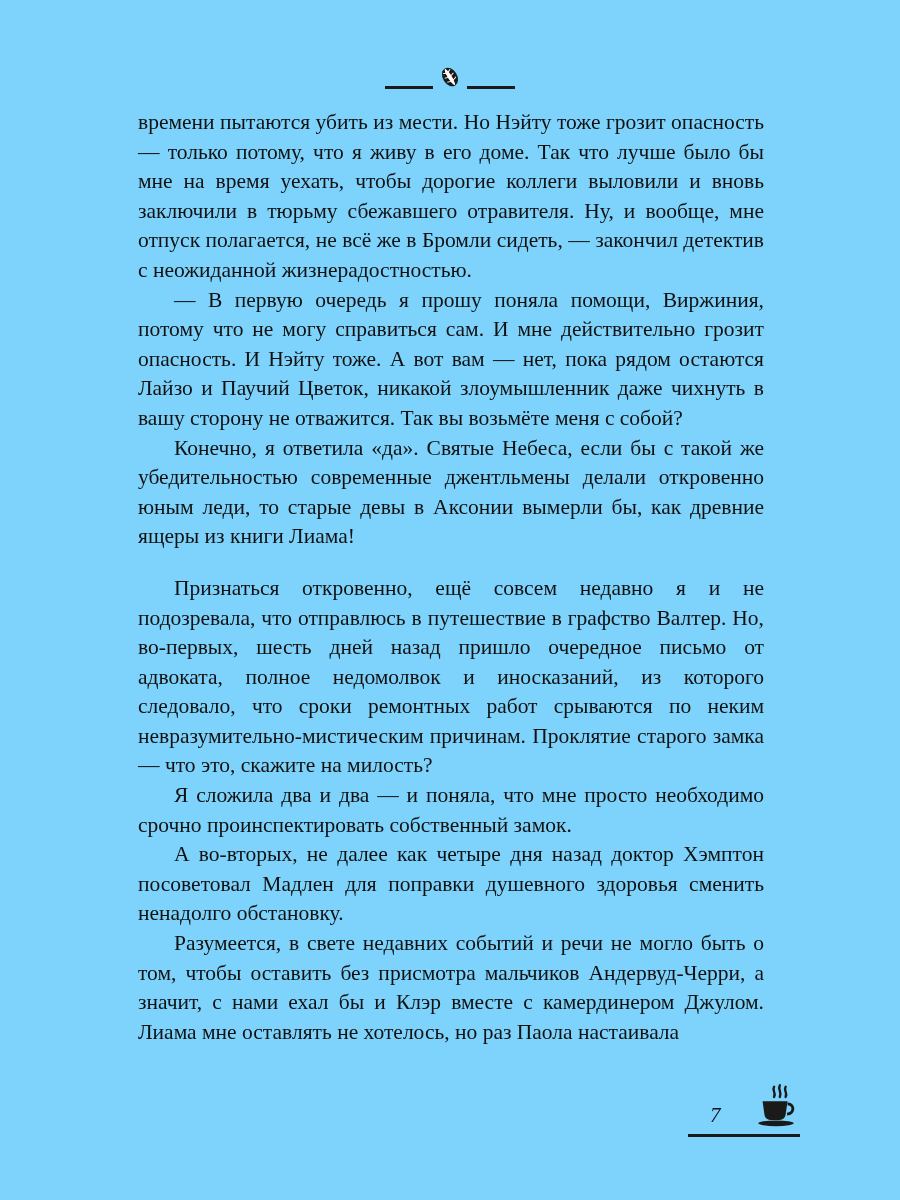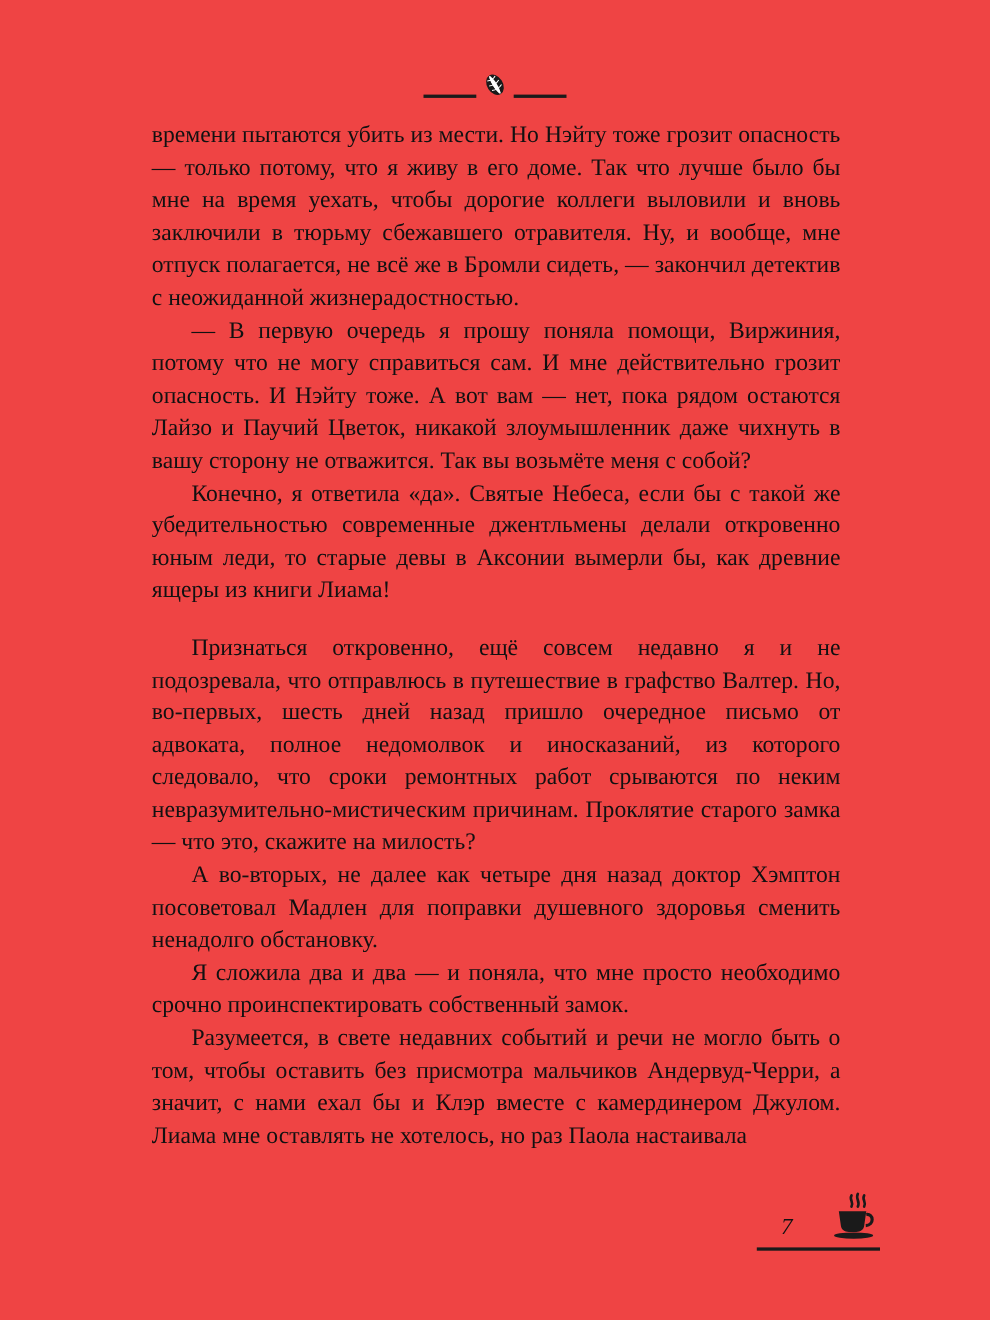--- a/index.html
+++ b/index.html
@@ -4,21 +4,21 @@
 <style>
   html, body {
     margin: 0;
     padding: 0;
     background: #ffffff;
   }
   .page {
     position: relative;
     width: 900px;
     height: 1200px;
-    background: #ef4444;
+    background: #7dd3fc;
     overflow: hidden;
     font-family: "Liberation Serif", "DejaVu Serif", serif;
     color: #111111;
   }
 
   
   .header-ornament {
     position: absolute;
     top: 52px;
     left: 0;
@@ -122,22 +122,22 @@
       </g>
     </svg>
     <div class="orn-rule"></div>
   </div>
 
   <div class="text-body">
     <p class="no-indent">времени пытаются убить из мести. Но Нэйту тоже грозит опасность — только потому, что я живу в его доме. Так что лучше было бы мне на время уехать, чтобы дорогие коллеги выловили и вновь заключили в тюрьму сбежавшего отравителя. Ну, и вообще, мне отпуск полагается, не всё же в Бромли сидеть, — закончил детектив с неожиданной жизнерадостностью.</p>
     <p>— В первую очередь я прошу поняла помощи, Виржиния, потому что не могу справиться сам. И мне действительно грозит опасность. И Нэйту тоже. А вот вам — нет, пока рядом остаются Лайзо и Паучий Цветок, никакой злоумышленник даже чихнуть в вашу сторону не отважится. Так вы возьмёте меня с собой?</p>
     <p>Конечно, я ответила «да». Святые Небеса, если бы с такой же убедительностью современные джентльмены делали откровенно юным леди, то старые девы в Аксонии вымерли бы, как древние ящеры из книги Лиама!</p>
     <p class="gap-before">Признаться откровенно, ещё совсем недавно я и не подозревала, что отправлюсь в путешествие в графство Валтер. Но, во-первых, шесть дней назад пришло очередное письмо от адвоката, полное недомолвок и иносказаний, из которого следовало, что сроки ремонтных работ срываются по неким невразумительно-мистическим причинам. Проклятие старого замка — что это, скажите на милость?</p>
+    <p>Я сложила два и два — и поняла, что мне просто необходимо срочно проинспектировать собственный замок.</p>
     <p>А во-вторых, не далее как четыре дня назад доктор Хэмптон посоветовал Мадлен для поправки душевного здоровья сменить ненадолго обстановку.</p>
-    <p>Я сложила два и два — и поняла, что мне просто необходимо срочно проинспектировать собственный замок.</p>
     <p>Разумеется, в свете недавних событий и речи не могло быть о том, чтобы оставить без присмотра мальчиков Андервуд-Черри, а значит, с нами ехал бы и Клэр вместе с камердинером Джулом. Лиама мне оставлять не хотелось, но раз Паола настаивала</p>
   </div>
 
   <div class="footer">
     <div class="footer-inner">
       <div class="page-number">7</div>
       <svg class="footer-cup" viewBox="0 0 100 100" aria-hidden="true">
 
         <path d="M46 10 C41 18 51 22 46 31" stroke="#1a1a1a" stroke-width="5" fill="none" stroke-linecap="round"></path>
         <path d="M58 7 C53 16 63 21 58 31" stroke="#1a1a1a" stroke-width="5" fill="none" stroke-linecap="round"></path>

